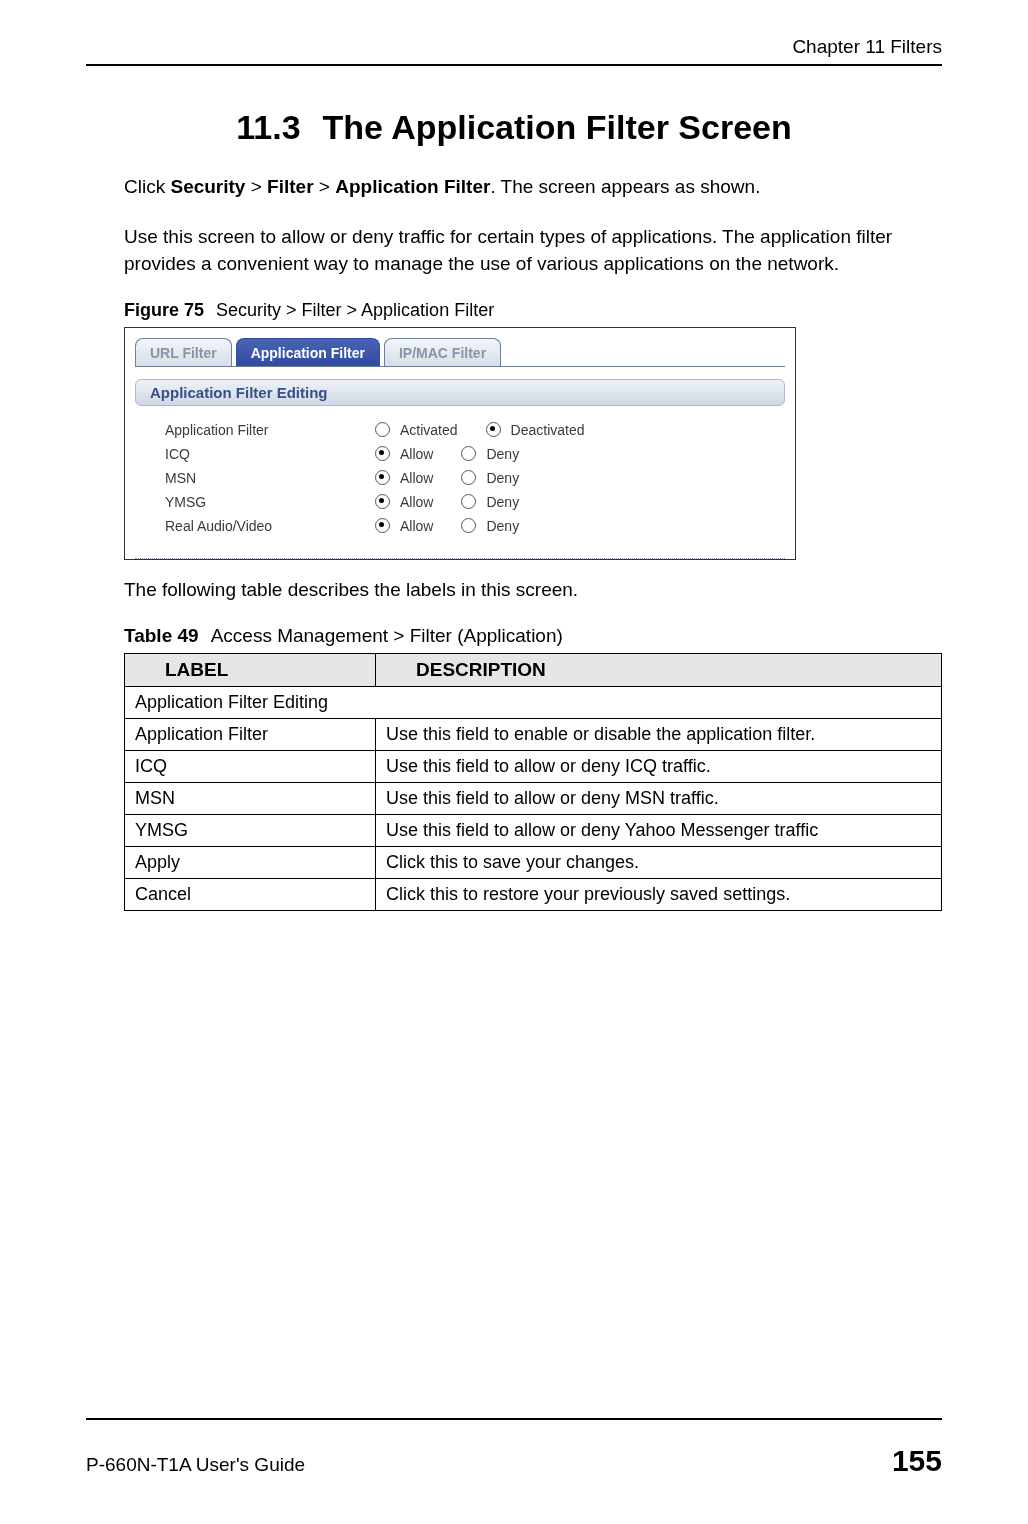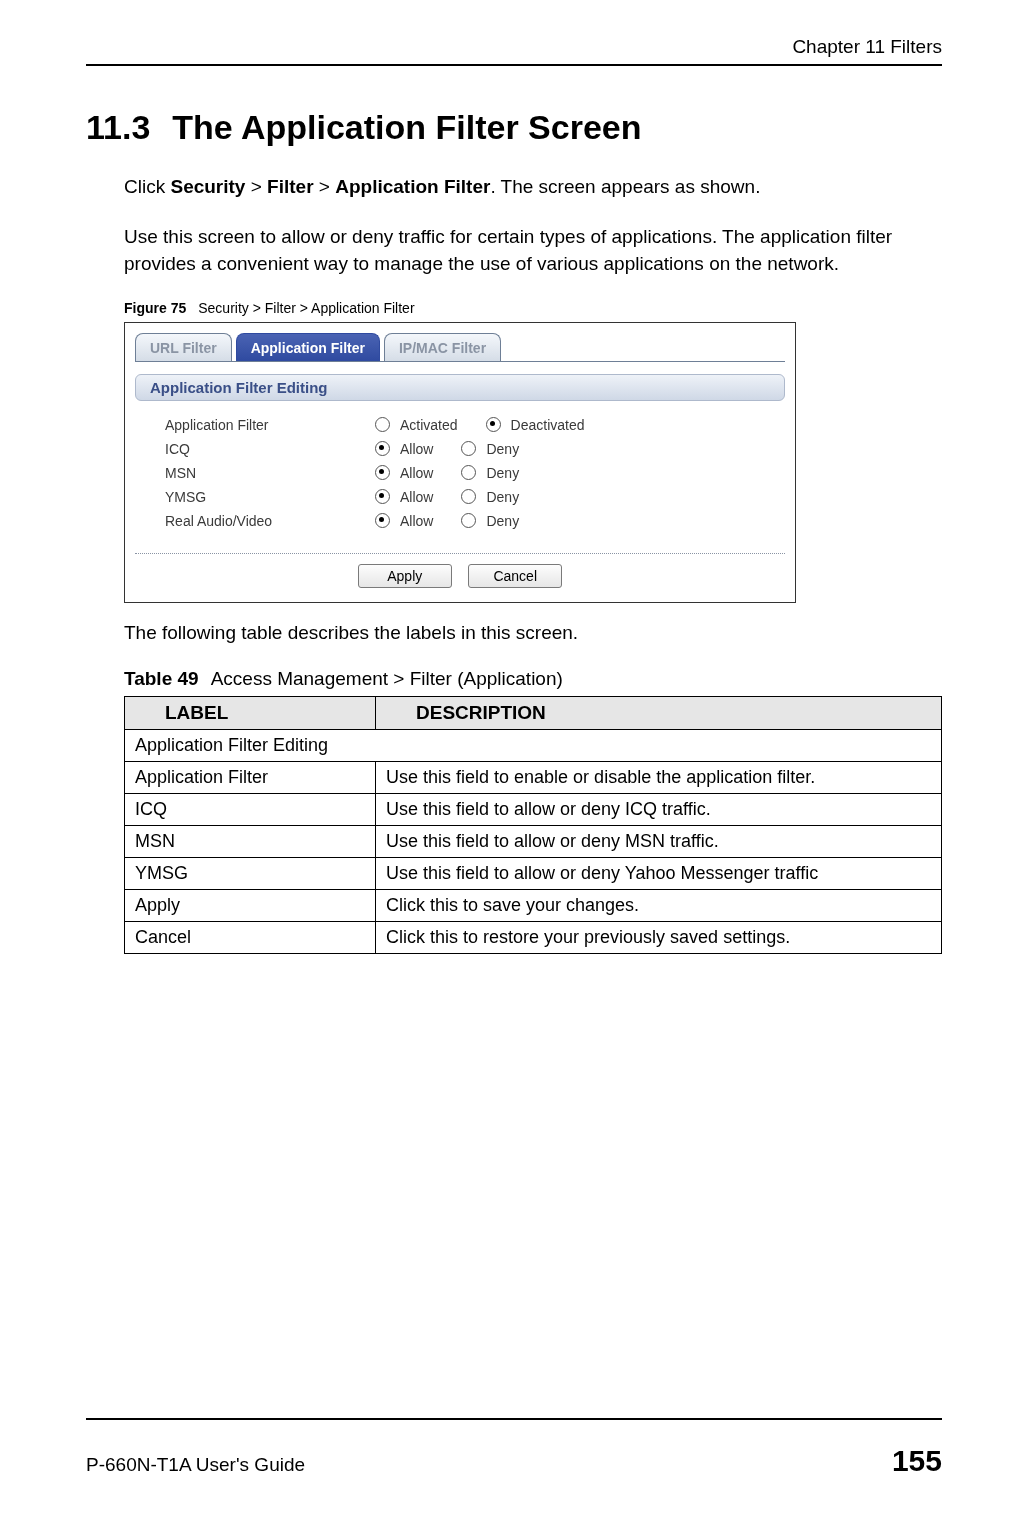--- a/index.html
+++ b/index.html
@@ -29,34 +29,35 @@
     font-family: Arial, Helvetica, sans-serif;
     font-size: 19px;
     text-align: right;
   }
   .section-heading {
     font-family: Arial, Helvetica, sans-serif;
     font-size: 34px;
     font-weight: bold;
     margin-top: 42px;
     margin-bottom: 26px;
+    text-align: center;
   }
   .sec-num { display: inline-block; margin-right: 22px; }
   .body-block {
     margin-left: 38px;
   }
   .para {
     font-size: 19px;
     line-height: 1.45;
     margin: 16px 0 22px 0;
   }
   .bold { font-weight: bold; }
   .fig-caption {
     font-family: Arial, Helvetica, sans-serif;
-    font-size: 14px;
+    font-size: 18px;
     margin-top: 8px;
     margin-bottom: 6px;
   }
   .fig-caption .fig-num { font-weight: bold; margin-right: 12px; }
   .screenshot {
     width: 672px;
     border: 1px solid #333;
     background: #fff;
     box-sizing: border-box;
   }
@@ -273,24 +274,20 @@
             <span class="form-label">Real Audio/Video</span>
             <span class="radio-group">
               <span class="radio checked"></span>
               <span class="rlabel">Allow</span>
               <span class="radio"></span>
               <span class="rlabel">Deny</span>
             </span>
           </div>
         </div>
       <hr class="dotted-sep">
-      <div class="btn-row">
-        <span class="ui-btn">Apply</span>
-        <span class="ui-btn">Cancel</span>
-      </div>
     </div>
 
     <p class="para">The following table describes the labels in this screen.</p>
 
     <div class="table-caption">
       <span class="tbl-num">Table 49</span><span>Access Management &gt; Filter (Application)</span>
     </div>
 
     <table class="table49">
       <thead>

